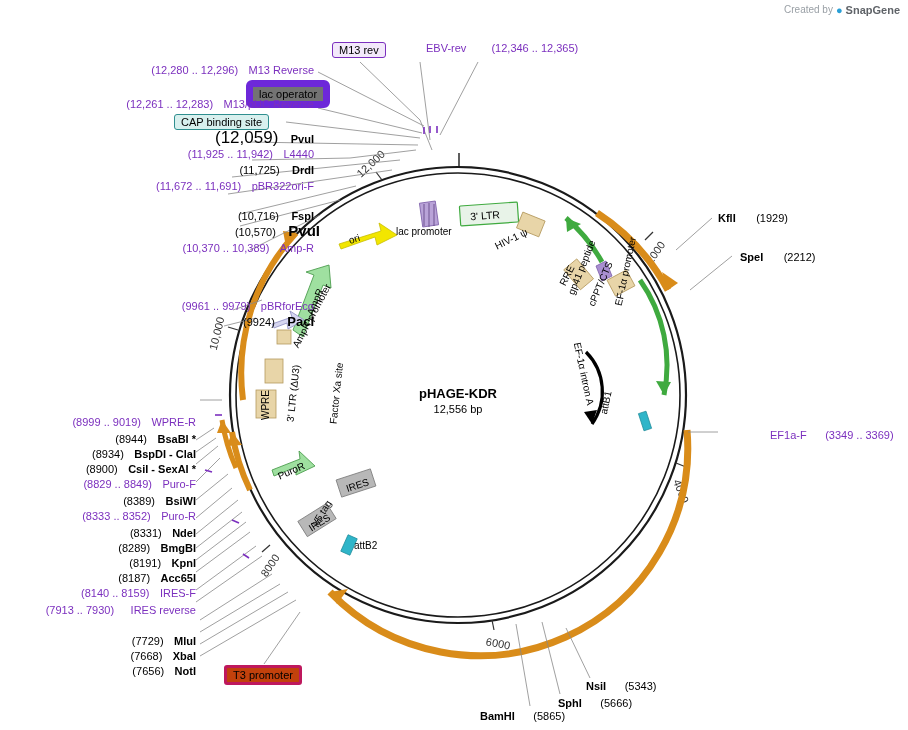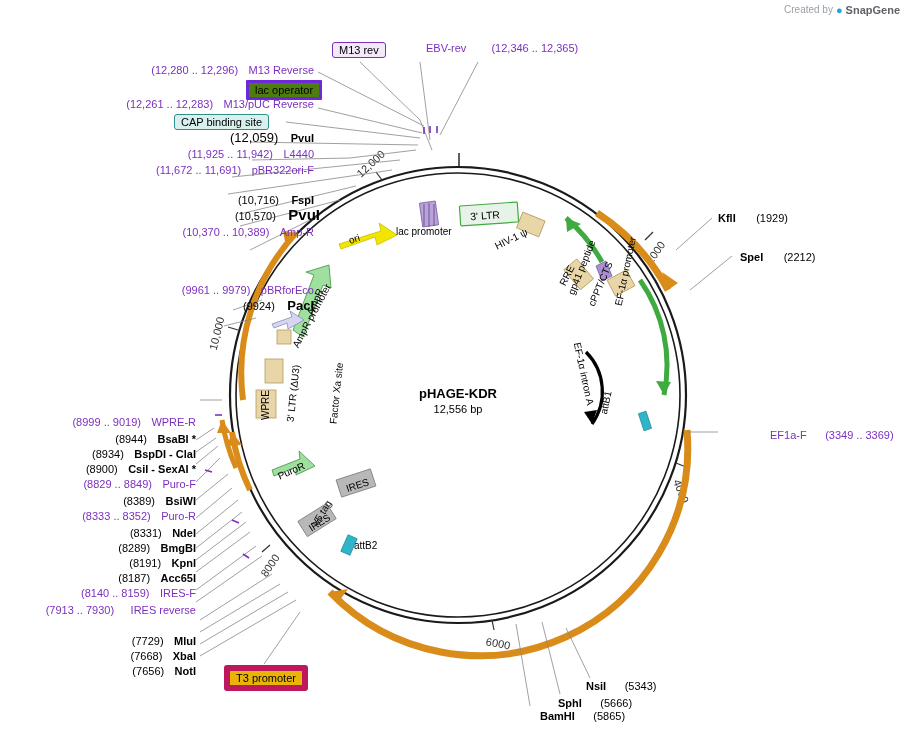--- a/index.html
+++ b/index.html
@@ -299,27 +299,27 @@
       <path d="M 590 678 L 566 628"></path>
       <path d="M 560 694 L 542 622"></path>
       <path d="M 530 706 L 516 624"></path>
     </g>
 
   </svg>
 
   <div style="position:absolute;left:332px;top:42px;border:1px solid #7b2fbe;border-radius:3px;background:#f3e9fb;padding:1px 6px;font-size:11px;color:#000;">
     <span>M13 rev</span>
   </div>
-  <div style="position:absolute;left:246px;top:80px;border:3px solid #6d28d9;border-radius:1px;background:#4d7c0f;padding:1px 6px;font-size:11px;color:#000;">
+  <div style="position:absolute;left:246px;top:80px;border:7px solid #6d28d9;border-radius:6px;background:#737373;padding:1px 6px;font-size:11px;color:#000;">
     <span>lac operator</span>
   </div>
   <div style="position:absolute;left:174px;top:114px;border:1px solid #2f8f8f;border-radius:3px;background:#d8f0ee;padding:1px 6px;font-size:11px;color:#000;">
     <span>CAP binding site</span>
   </div>
-  <div style="position:absolute;left:224px;top:665px;border:6px solid #be185d;border-radius:3px;background:#eab308;padding:1px 6px;font-size:11px;color:#000;">
+  <div style="position:absolute;left:224px;top:665px;border:3px solid #be185d;border-radius:3px;background:#c2410c;padding:1px 6px;font-size:11px;color:#000;">
     <span>T3 promoter</span>
   </div>
 
   <div style="position:absolute;left:426px;top:42px;font-size:11px;color:#7b2fbe;white-space:nowrap;">
     <span>EBV-rev</span>
     <span style="margin-left:22px;">(12,346 .. 12,365)</span>
   </div>
 
   <div style="position:absolute;left:0px;top:60px;width:320px;text-align:right;">
 
@@ -327,26 +327,30 @@
       <span style="font-size:11px;color:#7b2fbe;">(12,280 .. 12,296)</span>
       <span style="font-size:11px;color:#7b2fbe;margin-left:6px;margin-right:6px;">M13 Reverse</span>
     </div>
     <div style="height:18px;"></div>
     <div style="height:16px;white-space:nowrap;">
       <span style="font-size:11px;color:#7b2fbe;">(12,261 .. 12,283)</span>
       <span style="font-size:11px;color:#7b2fbe;margin-left:6px;margin-right:6px;">M13/pUC Reverse</span>
     </div>
     <div style="height:18px;"></div>
     <div style="height:16px;white-space:nowrap;">
-      <span style="font-size:13px;color:#000;">(12,059)</span>
+      <span style="font-size:17px;color:#000;">(12,059)</span>
       <span style="font-size:11px;color:#000;font-weight:bold;margin-left:8px;margin-right:6px;">PvuI</span>
     </div>
     <div style="height:16px;white-space:nowrap;">
       <span style="font-size:11px;color:#7b2fbe;">(11,925 .. 11,942)</span>
       <span style="font-size:11px;color:#7b2fbe;margin-left:6px;margin-right:6px;">L4440</span>
+    </div>
+    <div style="height:16px;white-space:nowrap;">
+      <span style="font-size:11px;color:#000;">(11,725)</span>
+      <span style="font-size:11px;color:#000;font-weight:bold;margin-left:8px;margin-right:6px;">DrdI</span>
     </div>
     <div style="height:16px;white-space:nowrap;">
       <span style="font-size:11px;color:#7b2fbe;">(11,672 .. 11,691)</span>
       <span style="font-size:11px;color:#7b2fbe;margin-left:6px;margin-right:6px;">pBR322ori-F</span>
     </div>
     <div style="height:14px;"></div>
     <div style="height:16px;white-space:nowrap;">
       <span style="font-size:11px;color:#000;">(10,716)</span>
       <span style="font-size:11px;color:#000;font-weight:bold;margin-left:8px;margin-right:6px;">FspI</span>
     </div>
@@ -451,18 +455,18 @@
   </div>
 
   <div style="position:absolute;left:586px;top:676px;white-space:nowrap;">
     <span style="font-size:11px;color:#000;font-weight:bold;">NsiI</span>
     <span style="font-size:11px;color:#000;margin-left:14px;">(5343)</span>
   </div>
   <div style="position:absolute;left:558px;top:693px;white-space:nowrap;">
     <span style="font-size:11px;color:#000;font-weight:bold;">SphI</span>
     <span style="font-size:11px;color:#000;margin-left:14px;">(5666)</span>
   </div>
-  <div style="position:absolute;left:540px;top:706px;white-space:nowrap;">
+  <div style="position:absolute;left:480px;top:706px;white-space:nowrap;">
     <span style="font-size:11px;color:#000;font-weight:bold;">BamHI</span>
     <span style="font-size:11px;color:#000;margin-left:14px;">(5865)</span>
   </div>
 
 </div>
 
 </body></html>

